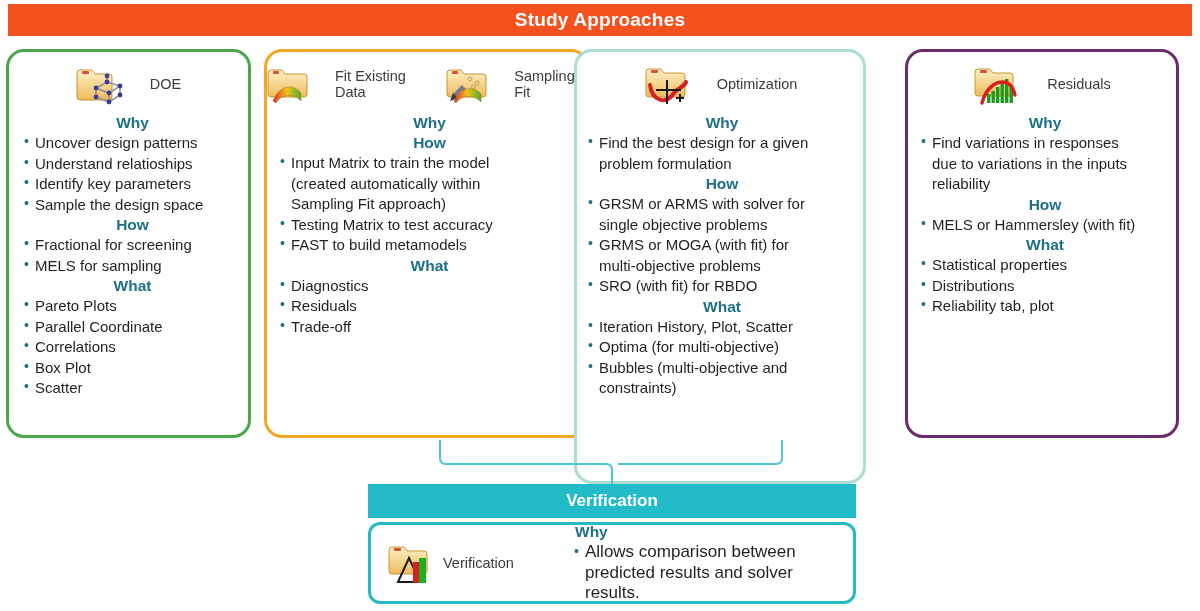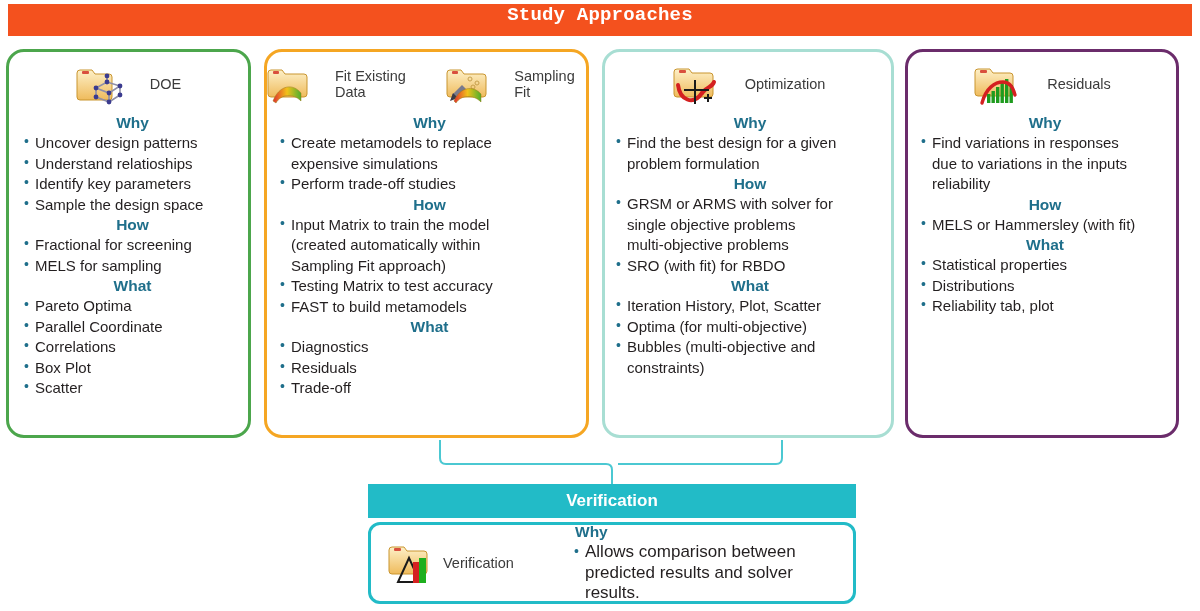--- a/index.html
+++ b/index.html
@@ -9,21 +9,21 @@
     font-family:"Liberation Sans", sans-serif;
     overflow:hidden;
     position:relative;
   }
   .stage{position:relative;width:1200px;height:611px;}
 
   
   .title-bar{
     position:absolute;left:8px;top:4px;width:1184px;height:32px;
     background:#F4511E;
-    display:flex;align-items:flex-start;justify-content:center;font-family:Liberation Mono, monospace;
+    display:flex;align-items:center;justify-content:center;
   }
   .title-bar .title-text{
     color:#ffffff;font-size:19px;font-weight:bold;letter-spacing:.2px;
   }
 
   
   .card{
     position:absolute;top:49px;
     background:#ffffff;
     border-style:solid;
@@ -54,21 +54,21 @@
     content:"\2022";
     position:absolute;left:1px;top:-1px;
     color:#1F6F8B;font-size:14px;
   }
   ul.blist li.cont{padding-left:12px;}
   ul.blist li.cont::before{content:"";}
 
   
   #card-doe{left:6px;width:245px;height:389px;border-width:3.5px;border-color:#4CA64C;}
   #card-fit{left:264px;width:325px;height:389px;border-width:3.5px;border-color:#F5A623;}
-  #card-opt{left:602px;width:292px;height:389px;border-width:3.5px;border-color:#A8DED3;}
+  #card-opt{left:574px;width:292px;height:435px;border-width:3.5px;border-color:#A8DED3;}
   #card-sto{left:905px;width:274px;height:389px;border-width:3.5px;border-color:#6B2C6B;}
 
   #card-doe ul.blist li{font-size:15px;}
   #card-doe .card-body{padding-left:14px;}
   #card-sto .card-body{padding-left:12px;}
   #card-opt .card-body{padding-left:10px;}
   #card-fit .card-body{padding-left:12px;}
 
   
   .connector{position:absolute;left:0;top:432px;width:1200px;height:60px;}
@@ -145,21 +145,21 @@
         <li>Identify key parameters</li>
         <li>Sample the design space</li>
       </ul>
       <h4 class="sec">How</h4>
       <ul class="blist">
         <li>Fractional for screening</li>
         <li>MELS for sampling</li>
       </ul>
       <h4 class="sec">What</h4>
       <ul class="blist">
-        <li>Pareto Optima</li>
+        <li>Pareto Plots</li>
         <li>Parallel Coordinate</li>
         <li>Correlations</li>
         <li>Box Plot</li>
         <li>Scatter</li>
       </ul>
     </div>
   </div>
 
   <div class="card" id="card-fit">
     <div class="card-head">
@@ -208,25 +208,20 @@
             <path d="M6 32 L16 22 L20 26 L10 36 Z" fill="#7a7a8c"></path>
             <path d="M4 38 L7 30 L12 35 Z" fill="#3a3a46"></path>
             <path d="M8 38 C14 24 27 22 35 31 L35 39 C27 31 15 32 10 40 Z" fill="url(#rg2)" stroke="#9a7a10" stroke-width=".5"></path>
           </svg>
         </span>
         <span class="head-label">Sampling Fit</span>
       </span>
     </div>
     <div class="card-body">
       <h4 class="sec">Why</h4>
-      <ul class="blist">
-        <li>Create metamodels to replace</li>
-        <li class="cont">expensive simulations</li>
-        <li>Perform trade-off studies</li>
-      </ul>
       <h4 class="sec">How</h4>
       <ul class="blist">
         <li>Input Matrix to train the model</li>
         <li class="cont">(created automatically within</li>
         <li class="cont">Sampling Fit approach)</li>
         <li>Testing Matrix to test accuracy</li>
         <li>FAST to build metamodels</li>
       </ul>
       <h4 class="sec">What</h4>
       <ul class="blist">
@@ -268,20 +263,21 @@
     <div class="card-body">
       <h4 class="sec">Why</h4>
       <ul class="blist">
         <li>Find the best design for a given</li>
         <li class="cont">problem formulation</li>
       </ul>
       <h4 class="sec">How</h4>
       <ul class="blist">
         <li>GRSM or ARMS with solver for</li>
         <li class="cont">single objective problems</li>
+        <li>GRMS or MOGA (with fit) for</li>
         <li class="cont">multi-objective problems</li>
         <li>SRO (with fit) for RBDO</li>
       </ul>
       <h4 class="sec">What</h4>
       <ul class="blist">
         <li>Iteration History, Plot, Scatter</li>
         <li>Optima (for multi-objective)</li>
         <li>Bubbles (multi-objective and</li>
         <li class="cont">constraints)</li>
       </ul>

